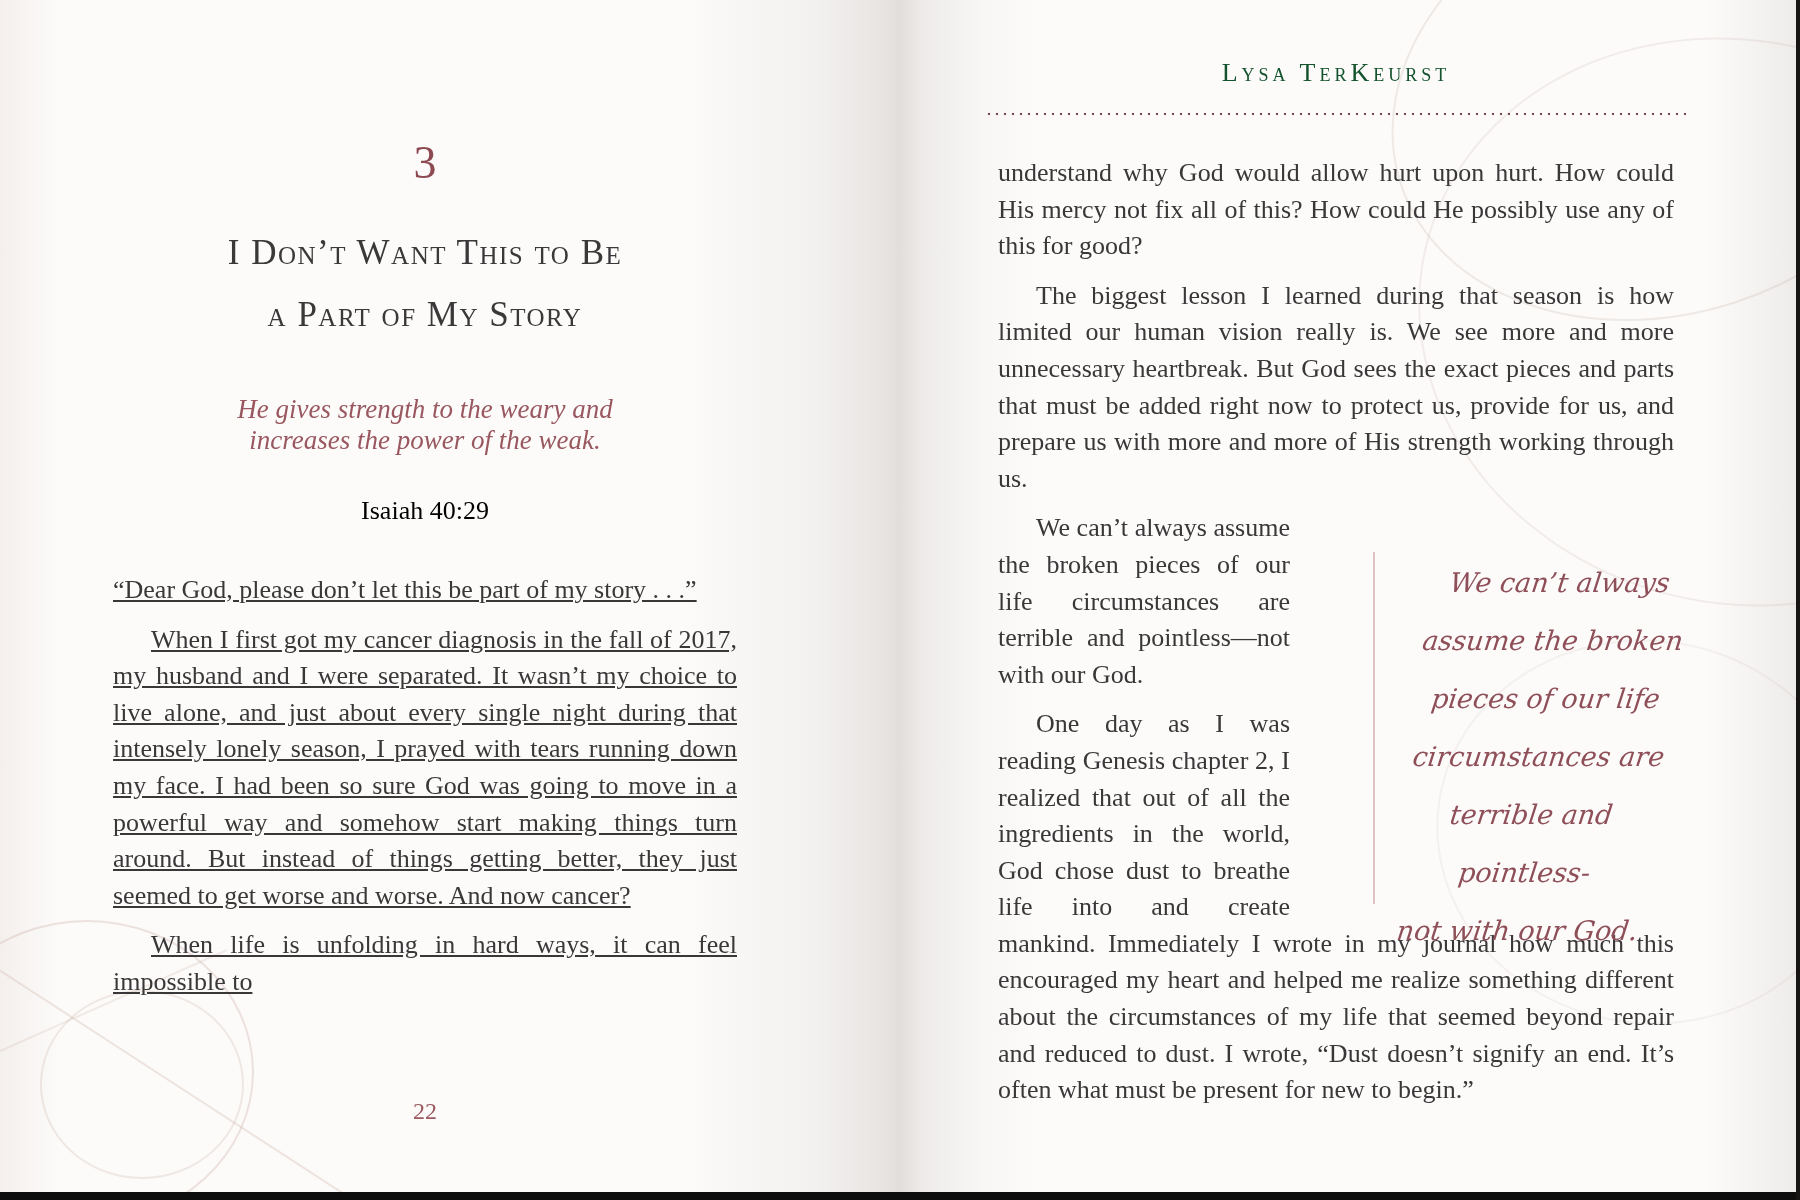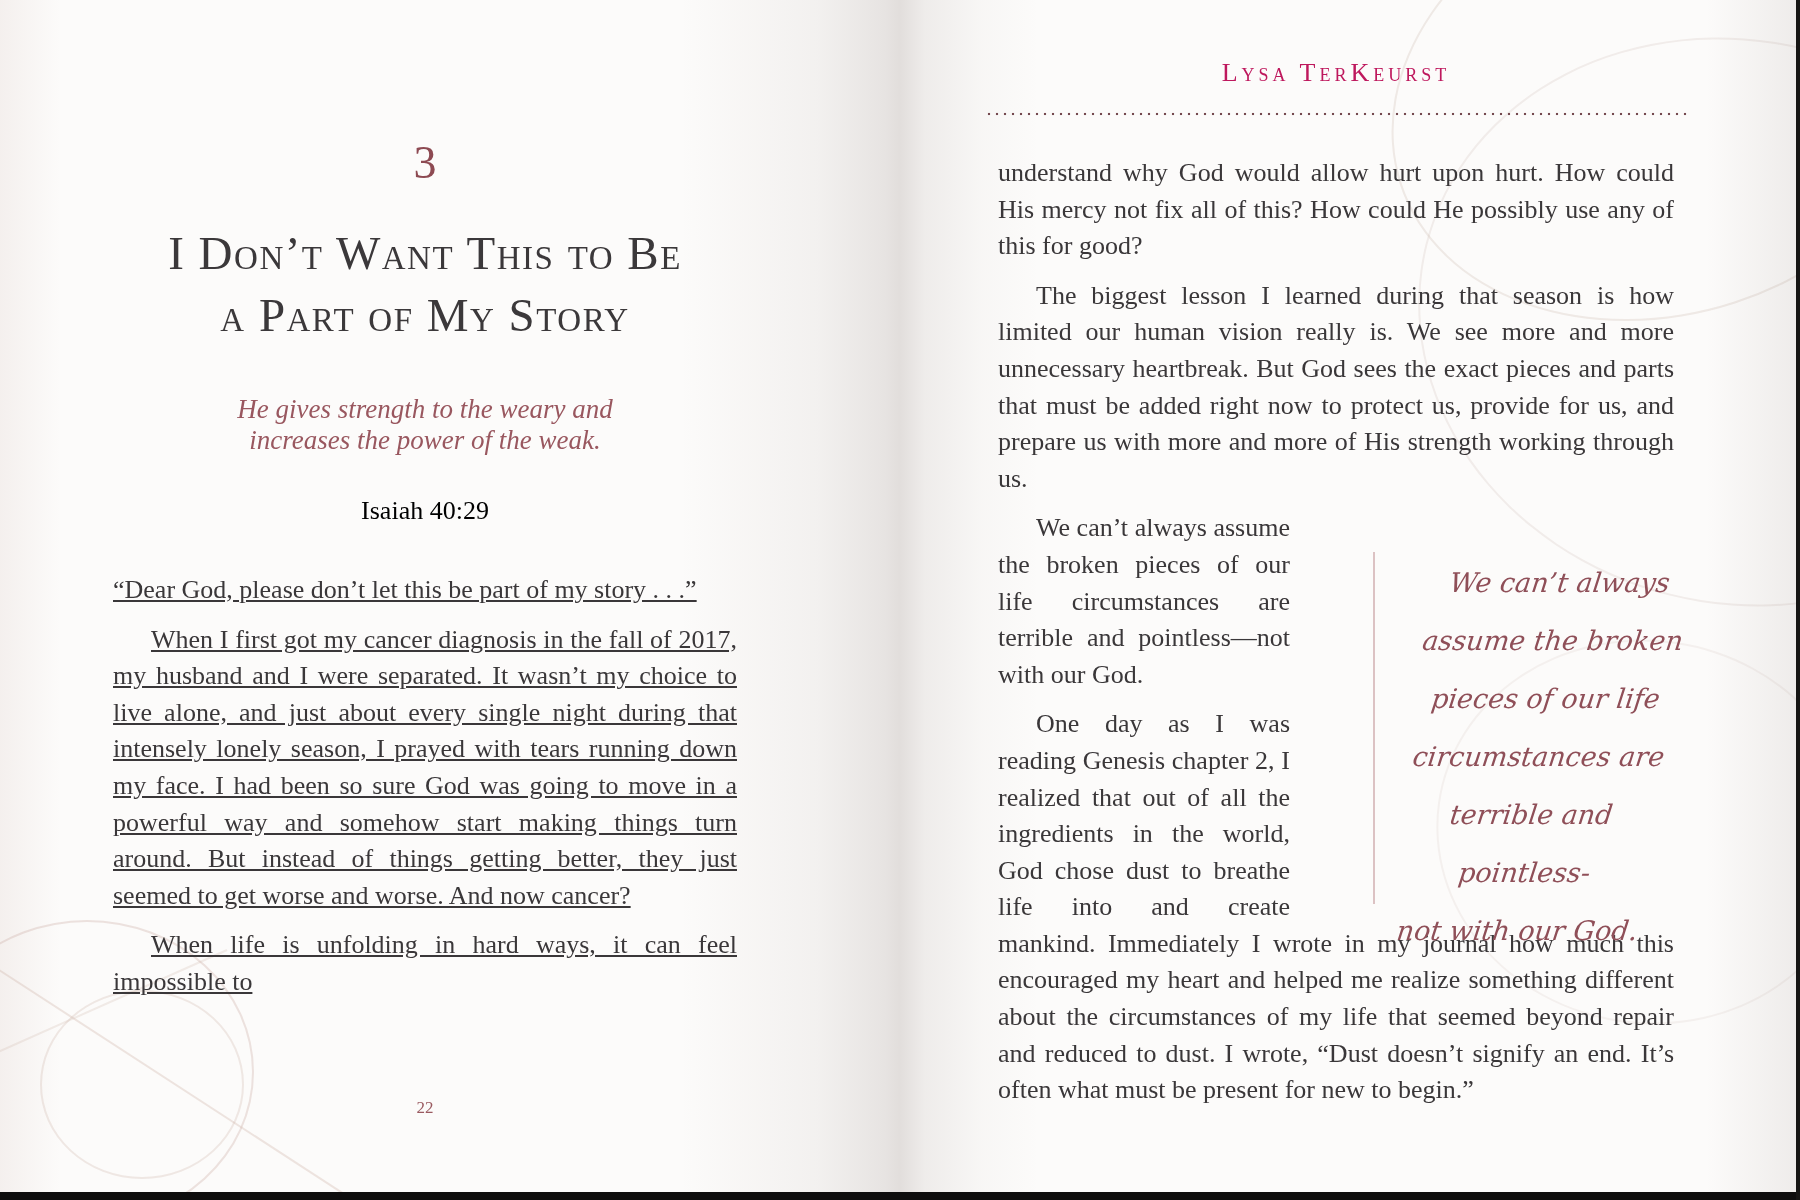--- a/index.html
+++ b/index.html
@@ -44,47 +44,47 @@
   .wm-leaf-2{right:-260px;top:40px;width:640px;height:560px;border:2px solid rgba(198,180,168,0.20);border-radius:50%;transform:rotate(14deg);}
   .wm-leaf-3{right:-60px;top:640px;width:420px;height:380px;border:2px solid rgba(198,180,168,0.14);border-radius:50%;transform:rotate(8deg);}
   .preline{white-space:pre-line;}
   
   .left-heading{
     position:absolute;left:100px;top:140px;width:650px;z-index:3;
     text-align:center;
   }
   .chapter-number{font-size:46px;line-height:46px;color:#8d4a52;}
   .chapter-title{
-    margin-top:36px;font-size:47px;line-height:62px;letter-spacing:1.5px;
+    margin-top:36px;font-size:35px;line-height:62px;letter-spacing:1.5px;
     color:#3b383a;font-variant:small-caps;
   }
   .epigraph{
     margin-top:48px;font-size:27px;line-height:31px;
     font-style:italic;color:#99575f;
   }
   .epigraph-ref{margin-top:40px;font-size:26px;color:#000000;}
   .body-block{
     position:absolute;z-index:3;
     font-size:26px;line-height:36.6px;color:#3a3739;
     text-align:justify;
   }
   .left-body{left:100px;top:559px;width:650px;text-decoration:underline;}
   .body-block p{margin:13px;}
   .body-block p.indent{text-indent:38px;}
   .pagenum{
     position:absolute;z-index:3;text-align:center;
-    font-size:17px;color:#9a5a60;
+    font-size:24px;color:#9a5a60;
   }
   .pagenum-left{left:100px;top:1098px;width:650px;}
   .pagenum-right{left:985px;top:1098px;width:702px;}
   
   .running-header{
     position:absolute;left:985px;top:58px;width:702px;z-index:3;
     text-align:center;font-variant:small-caps;letter-spacing:4px;
-    font-size:26px;color:#be185d;
+    font-size:26px;color:#14532d;
   }
   .dotted-rule{
     position:absolute;left:985px;top:112px;width:702px;height:4px;z-index:3;
     background-image:radial-gradient(circle,#74494f 1.2px,rgba(0,0,0,0) 1.6px);
     background-size:8px 4px;background-repeat:repeat-x;background-position:0 50%;
   }
   .right-body{left:985px;top:142px;width:702px;}
   
   .quote-float{
     float:right;width:397px;height:392px;margin-top:8px;margin-left:0;

